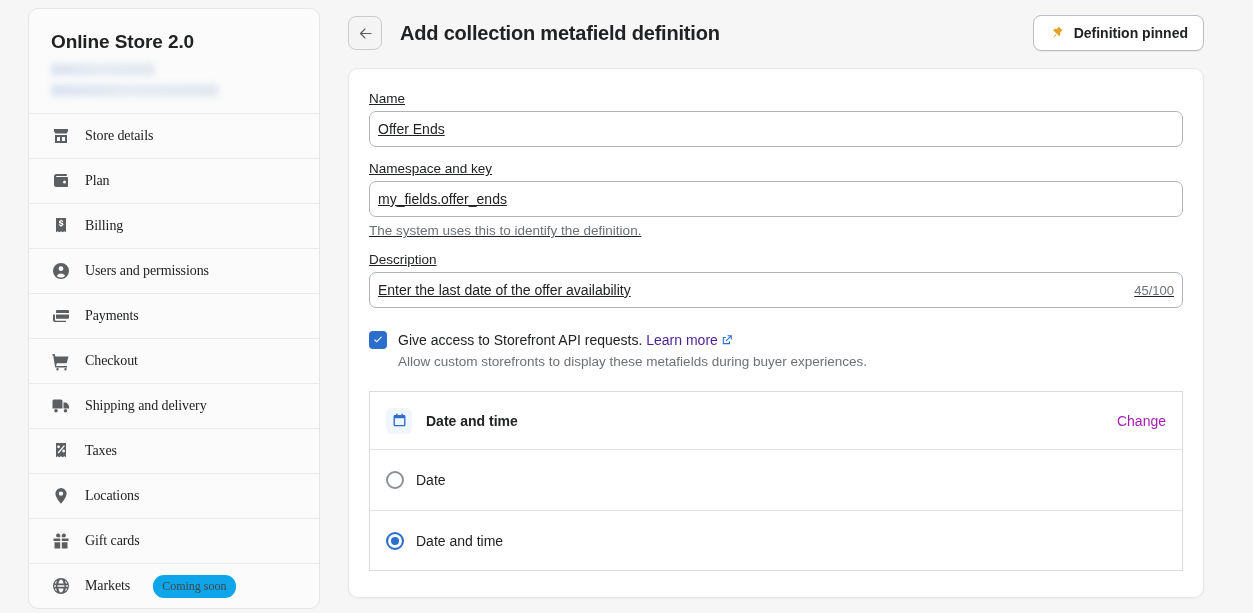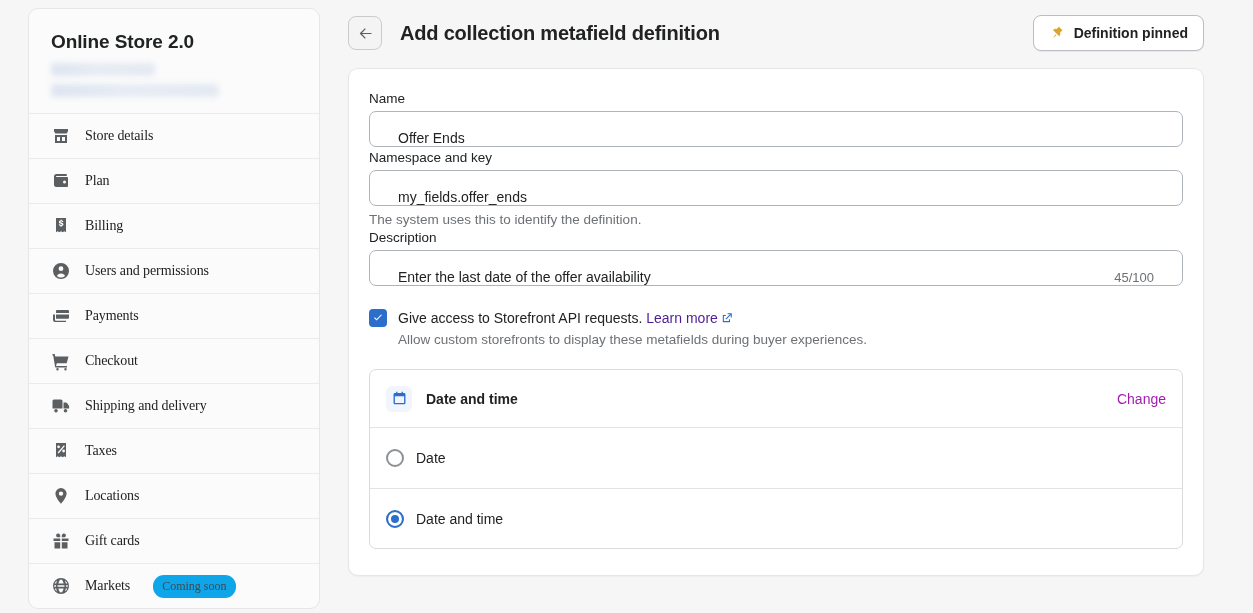--- a/index.html
+++ b/index.html
@@ -78,27 +78,27 @@
     box-shadow: 0 1px 0 rgba(0,0,0,.05);
   }
   .pin-ico svg { width: 16px; height: 16px; display: block; }
 
   .card {
     background: #fff; border: 1px solid #e6e6e7; border-radius: 10px;
     box-shadow: 0 1px 2px rgba(0,0,0,.04);
     padding: 22px 20px 26px 20px;
   }
 
-  .field { margin-bottom: 3px; }
+  .field { margin-bottom: 14px; text-decoration: underline; }
   .field-label { font-size: 13.5px; color: #202223; margin-bottom: 5px; }
   .input {
     position: relative;
     height: 36px; border: 1px solid #aeb4b9; border-radius: 7px;
-    background: #fff; display: flex; align-items: flex-end;
-    padding: 0 28px; font-size: 14px; color: #202223;
+    background: #fff; display: flex; align-items: center;
+    padding: 0 8px; font-size: 14px; color: #202223;
   }
   .input .counter {
     margin-left: auto; color: #6d7175; font-size: 13px;
   }
   .help { font-size: 13.5px; color: #6d7175; margin-top: 6px; }
 
   .checkrow { display: flex; align-items: flex-start; margin-top: 22px; }
   .checkbox {
     width: 18px; height: 18px; flex: 0 0 18px; margin-top: 1px;
     border-radius: 4px; background: #2c6ecb;
@@ -107,21 +107,21 @@
   }
   .checkbox svg { width: 12px; height: 12px; fill: #fff; display: block; }
   .checktexts { margin-left: 11px; }
   .checklabel { font-size: 14px; color: #202223; line-height: 20px; }
   .link { color: #4c1d95; cursor: pointer; }
   .ext-ico { display: inline-block; vertical-align: -1px; margin-left: 3px; }
   .ext-ico svg { width: 12px; height: 12px; fill: #2c6ecb; display: block; }
   .checksub { font-size: 13.5px; color: #6d7175; margin-top: 4px; }
 
   .type-card {
-    margin-top: 22px; border: 1px solid #d9dbdd; border-radius: 7px; overflow: hidden;
+    margin-top: 22px; border: 1px solid #d9dbdd; border-radius: 0; overflow: hidden;
   }
   .type-head {
     display: flex; align-items: center; height: 58px; padding: 0 16px;
     border-bottom: 1px solid #e1e3e5;
   }
   .cal-ico {
     width: 26px; height: 26px; flex: 0 0 26px; border-radius: 6px;
     background: #f1f5fd; display: flex; align-items: center; justify-content: center;
   }
   .cal-ico svg { width: 17px; height: 17px; fill: #2c6ecb; display: block; }

